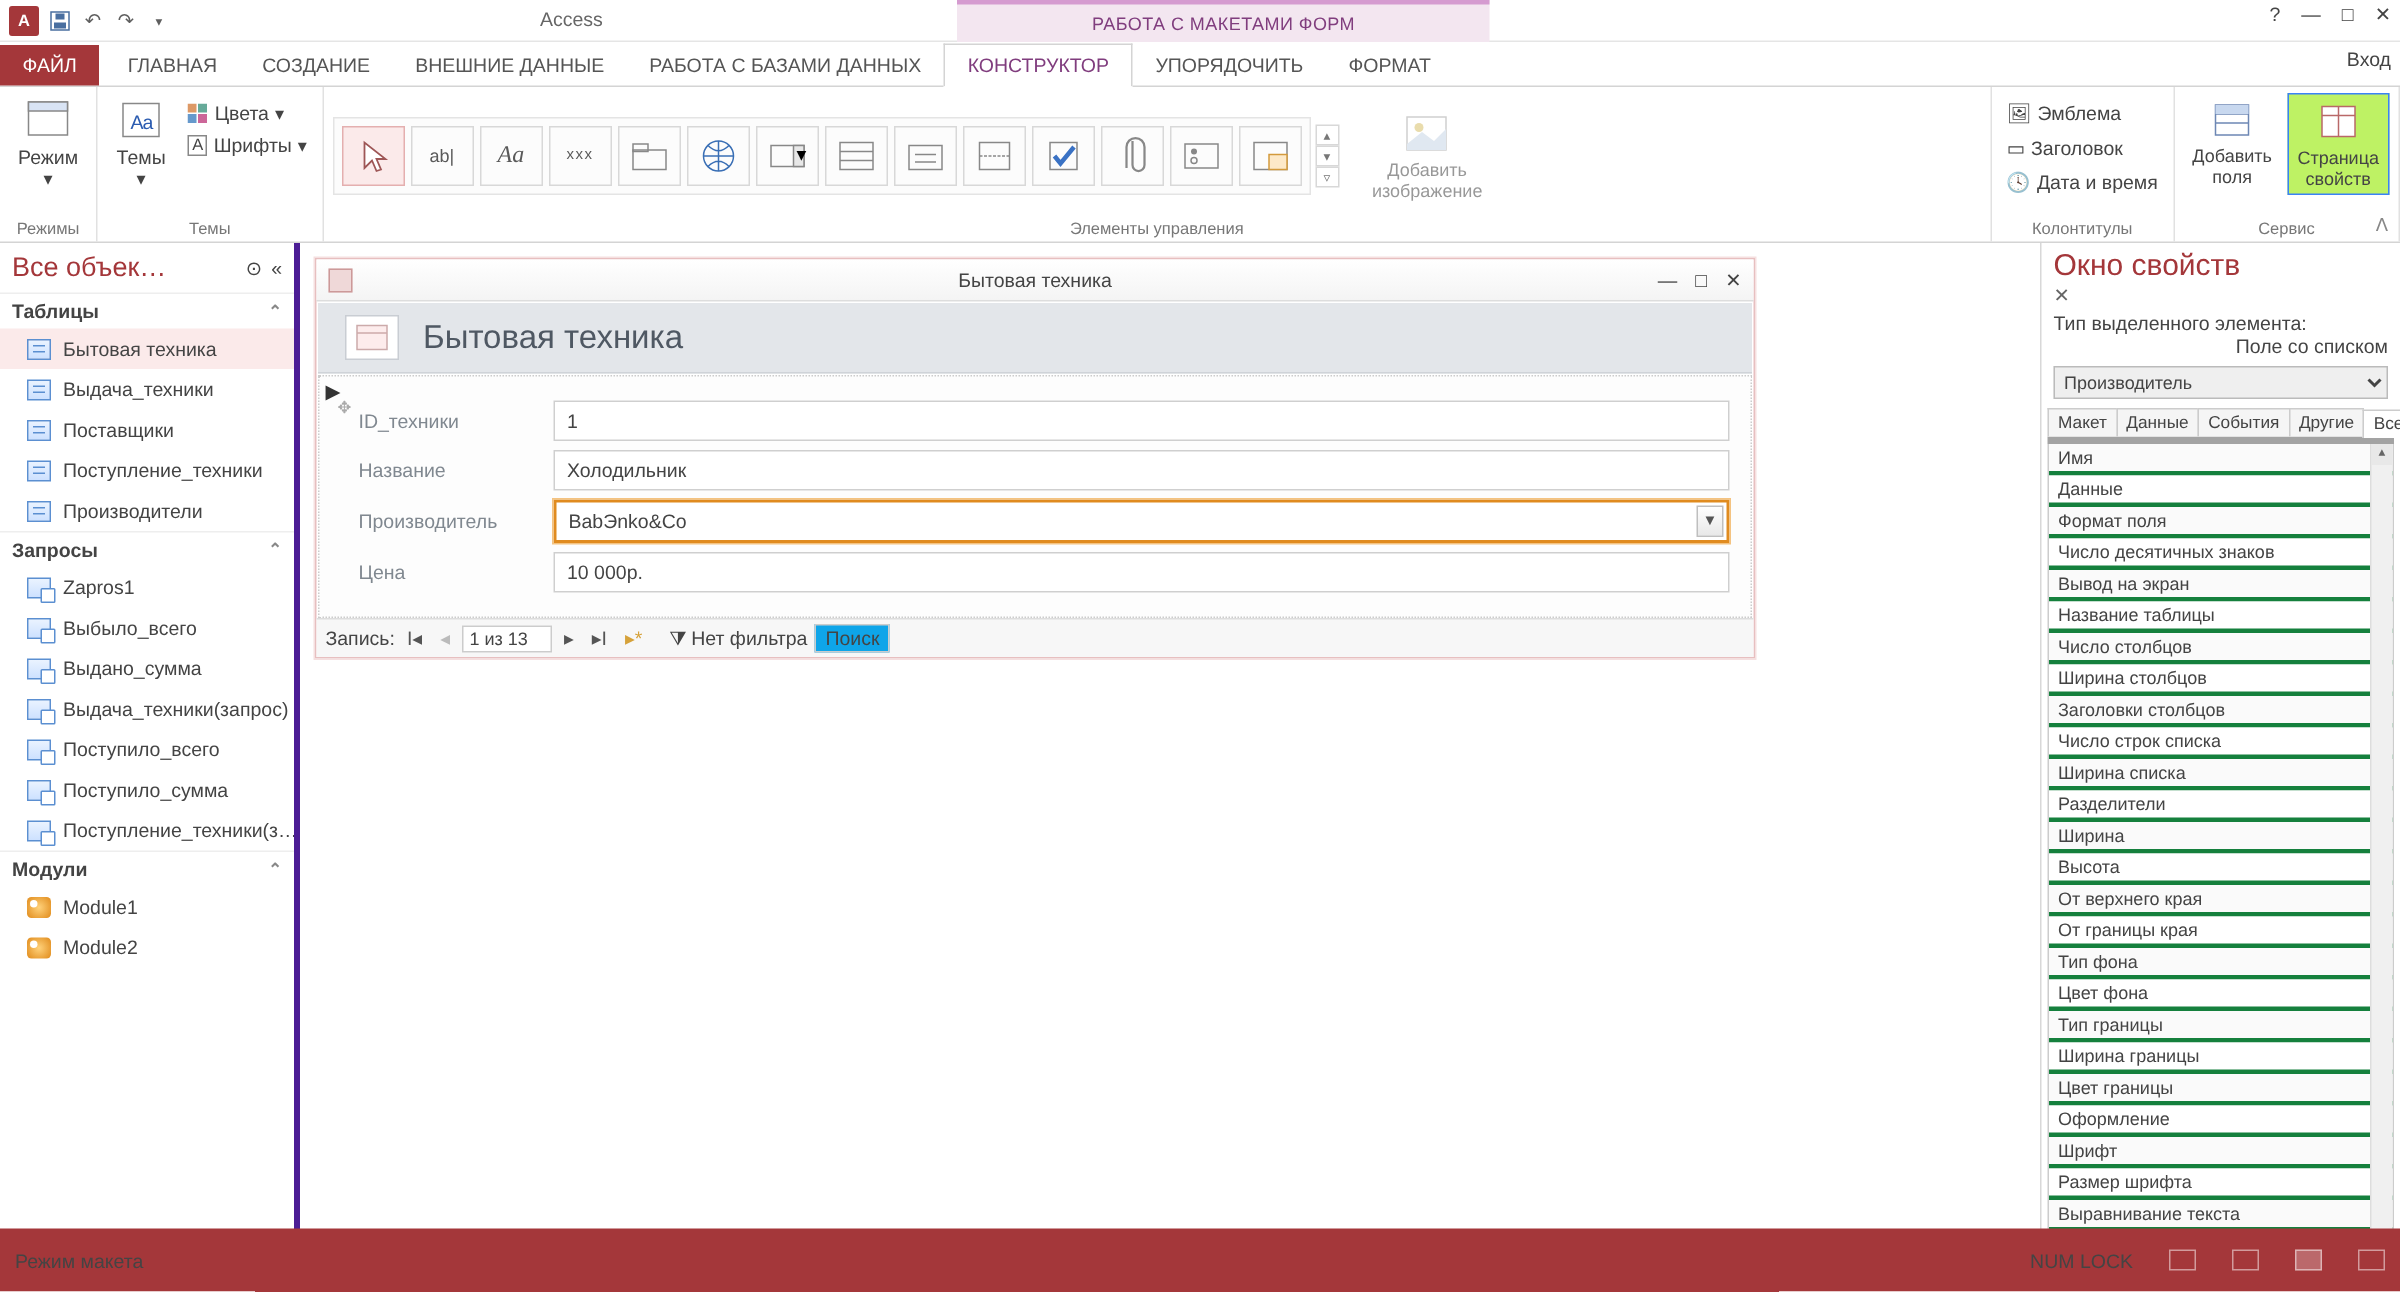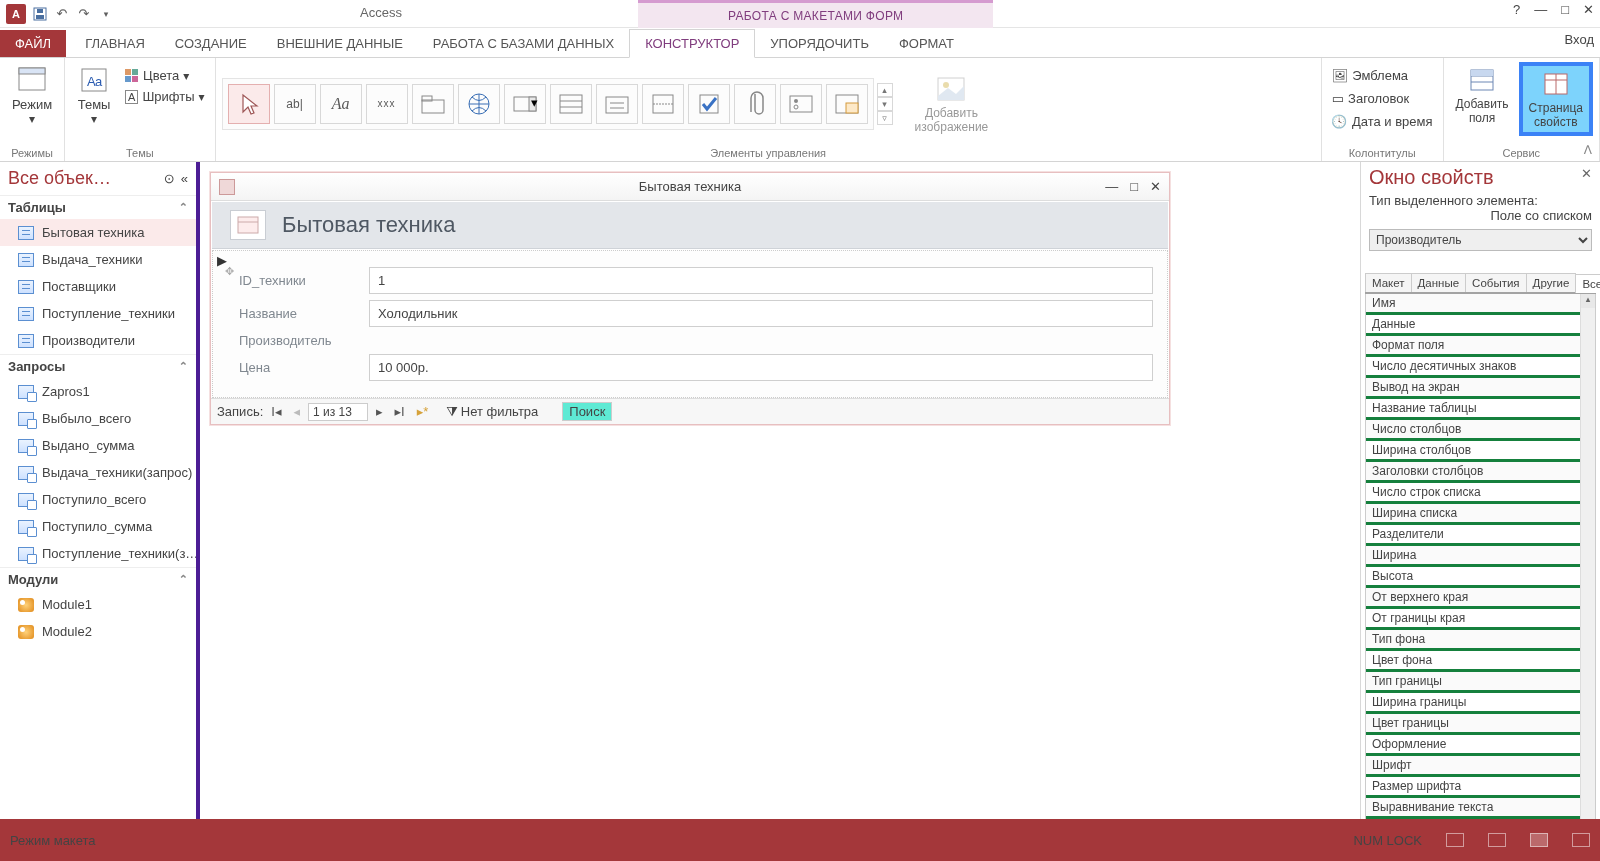--- a/index.html
+++ b/index.html
@@ -23,21 +23,21 @@
 .tab.active { background:#fff; border:1px solid #d4d4d4; border-bottom:1px solid #fff; margin-bottom:-1px; color:#803d7e; }
 
 
 .ribbon { height:104px; background:#fff; border-bottom:1px solid #d4d4d4; display:flex; position:relative; }
 .rgroup { border-right:1px solid #e1e1e1; display:flex; flex-direction:column; justify-content:space-between; padding:4px 6px 2px; }
 .rgroup .body { flex:1; display:flex; align-items:flex-start; gap:4px; }
 .rgroup .lbl { text-align:center; font-size:11px; color:#777; padding-top:2px; }
 .bigbtn { display:flex; flex-direction:column; align-items:center; gap:2px; padding:2px 6px; cursor:pointer; min-width:46px; }
 .bigbtn .ic { width:32px; height:32px; display:flex; align-items:center; justify-content:center; }
 .bigbtn .txt { font-size:12px; color:#444; text-align:center; line-height:1.15; }
-.bigbtn.hot { background:#7dd3fc; border:4px solid #3b82f6; }
+.bigbtn.hot { background:#bef264; border:1px solid #3b82f6; }
 .smallbtn { display:flex; align-items:center; gap:4px; padding:2px 4px; font-size:12px; color:#444; cursor:pointer; }
 .ctl { width:42px; height:40px; border:1px solid #d8d8d8; display:flex; align-items:center; justify-content:center; cursor:pointer; color:#5a5a5a; }
 .ctl.sel { background:#fbeaea; border-color:#e4afaf; }
 .ctlbox { background:#fcfcfc; border:1px solid #e4e4e4; padding:5px; display:flex; gap:4px; flex-wrap:nowrap;justify-content:center; }
 .ctl-scroll { width:16px; display:flex; flex-direction:column; justify-content:space-between; margin-left:-1px; }
 .ctl-scroll div { border:1px solid #d8d8d8; height:14px; font-size:9px; color:#777; text-align:center; line-height:12px; cursor:pointer; }
 .collapse { position:absolute; right:8px; bottom:4px; color:#888; font-size:12px; cursor:pointer; }
 
 
 .frame { position:absolute; top:162px; left:0; right:0; bottom:25px; display:flex; }
@@ -74,30 +74,30 @@
 .frow { display:flex; align-items:center; margin:6px 0; }
 .frow .flabel { width:130px; color:#808890; }
 .frow .fval { flex:1; border:1px solid #cfcfcf; background:#fff; padding:5px 8px; color:#444; position:relative; }
 .frow .fval.sel { border:2px solid #e08b1f; outline:1px solid #f4c381; }
 .frow .fval .dd { position:absolute; right:2px; top:2px; bottom:2px; width:18px; border:1px solid #bfbfbf; background:linear-gradient(#fefefe,#e8e8e8); display:flex; align-items:center; justify-content:center; font-size:10px; color:#555; }
 .recnav { height:26px; background:#f7f7f7; border-top:1px solid #ddd; display:flex; align-items:center; gap:4px; padding:0 6px; font-size:12px; color:#555; }
 .recnav .b { padding:0 4px; color:#555; cursor:pointer; }
 .recnav .b.dis { color:#bbb; }
 .recnav input { width:60px; border:1px solid #ccc; padding:1px 4px; font-size:12px; background:#fff; }
 .recnav .filter { color:#aaa; margin-left:10px; display:flex; align-items:center; gap:3px;}
-.recnav .srch { border:1px solid #ccc; padding:1px 6px; margin-left:20px; background:#5eead4;text-align:right; }
+.recnav .srch { border:1px solid #ccc; padding:1px 6px; margin-left:1px; background:#0ea5e9;text-align:right; }
 
 
 .props { width:240px; border-left:1px solid #d8d8d8; display:flex; flex-direction:column; background:#fff; }
-.props .ph { display:flex; justify-content:space-between; padding:4px 8px; }
+.props .ph { display:flex; justify-content:space-between; padding:4px 8px;flex-direction:column; }
 .props .ph .t { color:#a4373a; font-size:20px; }
 .props .sub { font-size:12px; color:#555; padding:0 8px 4px; text-align:left; }
 .props .sub span{display:block;text-align:right;}
 .props select { margin:2px 8px; border:1px solid #bbb; padding:2px; font-size:12px; }
-.props .ptabs { display:flex; border-bottom:2px solid #a3a3a3; margin:20px 4px 0; }
+.props .ptabs { display:flex; border-bottom:5px solid #a3a3a3; margin:4px 4px 0; }
 .props .ptab { border:1px solid #ccc; border-bottom:none; padding:3px 6px; font-size:11.5px; background:#f5f5f5; margin-right:-1px; cursor:pointer; }
 .props .ptab.act { background:#fff; position:relative; top:1px; }
 .props .plist { flex:1; overflow:hidden; margin:0 4px; border:1px solid #ccc; border-top:none; position:relative; }
 .props .prow { border-bottom:3px solid #15803d; padding:2px 6px; font-size:12px; background:#fff; white-space:nowrap; overflow:hidden; text-overflow:ellipsis;}
 .props .prow:nth-child(odd){background:#fafafa;}
 .props .sc { position:absolute; right:0; top:0; bottom:0; width:15px; background:#f0f0f0; border-left:1px solid #ddd;}
 .props .sc .up,.props .sc .dn{height:14px;text-align:center;font-size:9px;color:#666;background:#e8e8e8;}
 .props .sc .dn{position:absolute;bottom:0;left:0;right:0;}
 
 
@@ -445,20 +445,21 @@
             <div class="frow">
               <div class="flabel">ID_техники</div>
               <div class="fval">1</div>
             </div>
             <div class="frow">
               <div class="flabel">Название</div>
               <div class="fval">Холодильник</div>
             </div>
             <div class="frow">
               <div class="flabel">Производитель</div>
+              <div class="fval sel">BabЭnko&amp;Co<div class="dd">▼</div></div>
             </div>
             <div class="frow">
               <div class="flabel">Цена</div>
               <div class="fval">10 000р.</div>
             </div>
           </div>
       </div>
       <div class="recnav">
         <span>Запись:</span>
         <span class="b">I◂</span>

